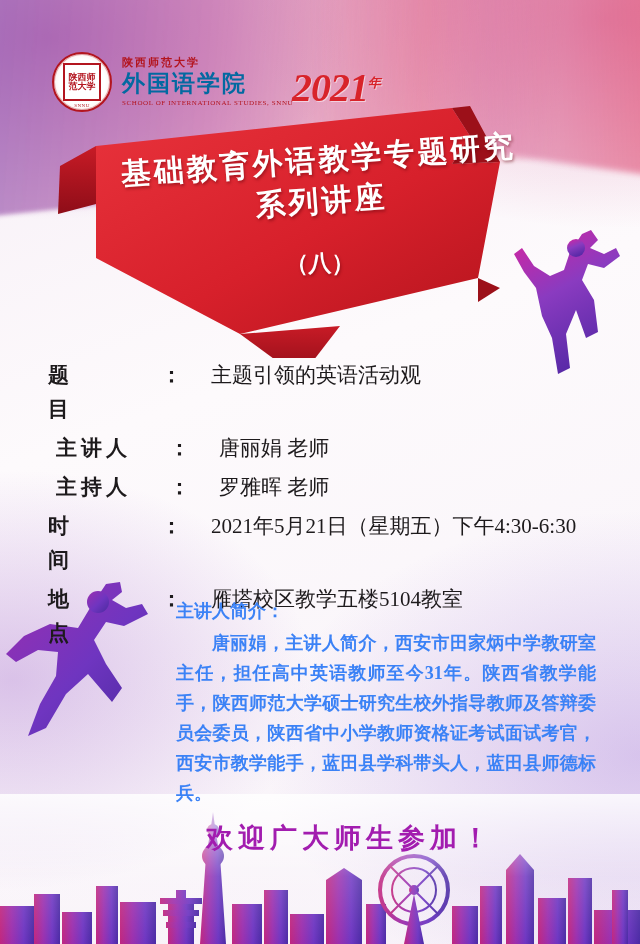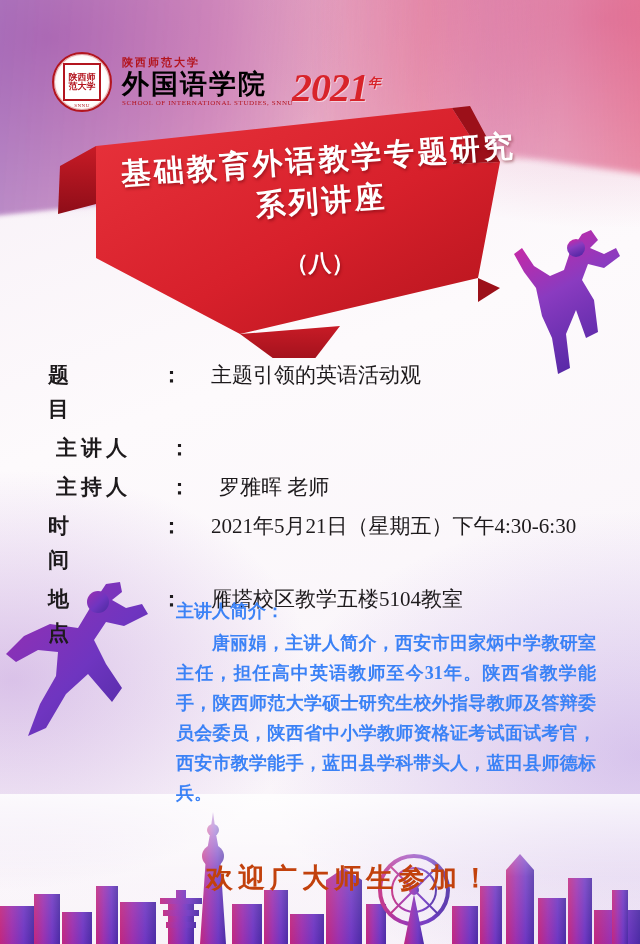--- a/index.html
+++ b/index.html
@@ -134,22 +134,22 @@
   }
   .logo-names { line-height: 1.05; }
   .uni-name-cn {
     font-size: 11px;
     color: #b3151f;
     letter-spacing: 2px;
     font-weight: bold;
     margin-bottom: 2px;
   }
   .college-name {
-    font-size: 27px;
-    color: #000000;
+    font-size: 23px;
+    color: #0369a1;
     font-weight: bold;
     letter-spacing: 2px;
     line-height: 28px;
   }
   .college-en {
     font-size: 7px;
     color: #b3151f;
     letter-spacing: 0.6px;
     margin-top: 2px;
   }
@@ -233,25 +233,24 @@
   }
   .welcome {
     position: absolute;
     left: 0;
     top: 820px;
     width: 640px;
     text-align: center;
     font-size: 27px;
     font-weight: bold;
     letter-spacing: 5px;
-    color: #c2410c;
+    color: #a21caf;
     z-index: 5;
     padding-left: 60px;
     box-sizing: border-box;
-    margin-top: 40px;
   }
   
   .skyline {
     position: absolute;
     left: 0;
     bottom: 0;
     width: 640px;
     height: 150px;
     z-index: 3;
   }
@@ -345,20 +344,21 @@
 
     <div class="info-row">
       <span class="info-label">题　目</span>
       <span class="info-colon">：</span>
       <span class="info-value">主题引领的英语活动观</span>
     </div>
 
     <div class="info-row">
       <span class="info-label narrow">主讲人</span>
       <span class="info-colon">：</span>
+      <span class="info-value">唐丽娟  老师</span>
     </div>
 
     <div class="info-row">
       <span class="info-label narrow">主持人</span>
       <span class="info-colon">：</span>
       <span class="info-value">罗雅晖  老师</span>
     </div>
 
     <div class="info-row">
       <span class="info-label">时　间</span>

